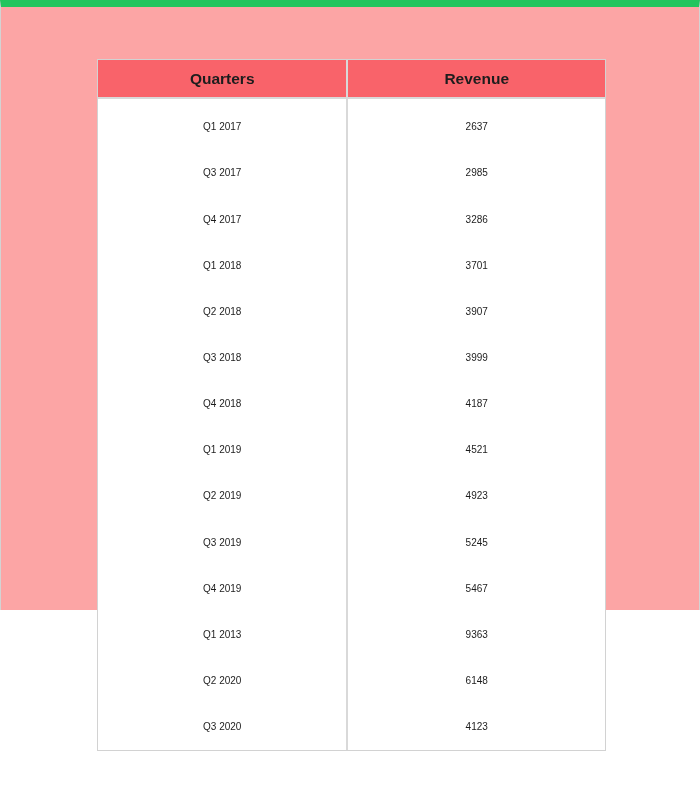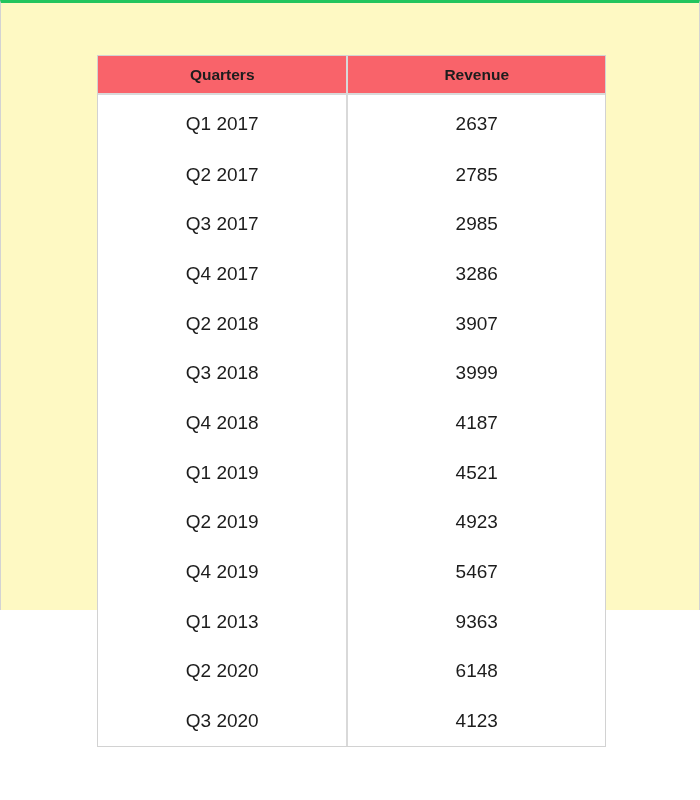--- a/index.html
+++ b/index.html
@@ -15,24 +15,24 @@
   }
 
   
   .page-frame {
     position: absolute;
     left: 0;
     top: 0;
     width: 700px;
     height: 610px;
     box-sizing: border-box;
-    border-top: 3px solid #22c55e;
+    border-top: 7px solid #22c55e;
     border-left: 1px solid #d3d3d3;
     border-right: 1px solid #d3d3d3;
-    background: #fef9c3;
+    background: #fca5a5;
   }
 
   .table-wrap {
     position: absolute;
     left: 96px;
     top: 52px;
     width: 509px;
     height: 692px;
     box-sizing: border-box;
     border: 1px solid #d2d2d2;
@@ -61,21 +61,21 @@
     border: none;
   }
   thead th.th-quarters {
     border-right: 2px solid #d9d9d9;
   }
   thead tr {
     border-bottom: 2px solid #d9d9d9;
   }
 
   tbody td {
-    font-size: 19px;
+    font-size: 10px;
     font-weight: 400;
     color: #1c1c1c;
     height: 41px;
     padding: 0;
     text-align: center;
     vertical-align: middle;
     background: #ffffff;
     border: none;
   }
   tbody td.cell-quarter {
@@ -101,50 +101,54 @@
           <th class="th-quarters">Quarters</th>
           <th class="th-revenue">Revenue</th>
         </tr>
       </thead>
       <tbody id="table-body">
           <tr>
             <td class="cell-quarter">Q1 2017</td>
             <td class="cell-revenue">2637</td>
           </tr>
           <tr>
-            <td class="cell-quarter">Q2 2017</td>
-            <td class="cell-revenue">2785</td>
-          </tr>
-          <tr>
             <td class="cell-quarter">Q3 2017</td>
             <td class="cell-revenue">2985</td>
           </tr>
           <tr>
             <td class="cell-quarter">Q4 2017</td>
             <td class="cell-revenue">3286</td>
+          </tr>
+          <tr>
+            <td class="cell-quarter">Q1 2018</td>
+            <td class="cell-revenue">3701</td>
           </tr>
           <tr>
             <td class="cell-quarter">Q2 2018</td>
             <td class="cell-revenue">3907</td>
           </tr>
           <tr>
             <td class="cell-quarter">Q3 2018</td>
             <td class="cell-revenue">3999</td>
           </tr>
           <tr>
             <td class="cell-quarter">Q4 2018</td>
             <td class="cell-revenue">4187</td>
           </tr>
           <tr>
             <td class="cell-quarter">Q1 2019</td>
             <td class="cell-revenue">4521</td>
           </tr>
           <tr>
             <td class="cell-quarter">Q2 2019</td>
             <td class="cell-revenue">4923</td>
+          </tr>
+          <tr>
+            <td class="cell-quarter">Q3 2019</td>
+            <td class="cell-revenue">5245</td>
           </tr>
           <tr>
             <td class="cell-quarter">Q4 2019</td>
             <td class="cell-revenue">5467</td>
           </tr>
           <tr>
             <td class="cell-quarter">Q1 2013</td>
             <td class="cell-revenue">9363</td>
           </tr>
           <tr>

